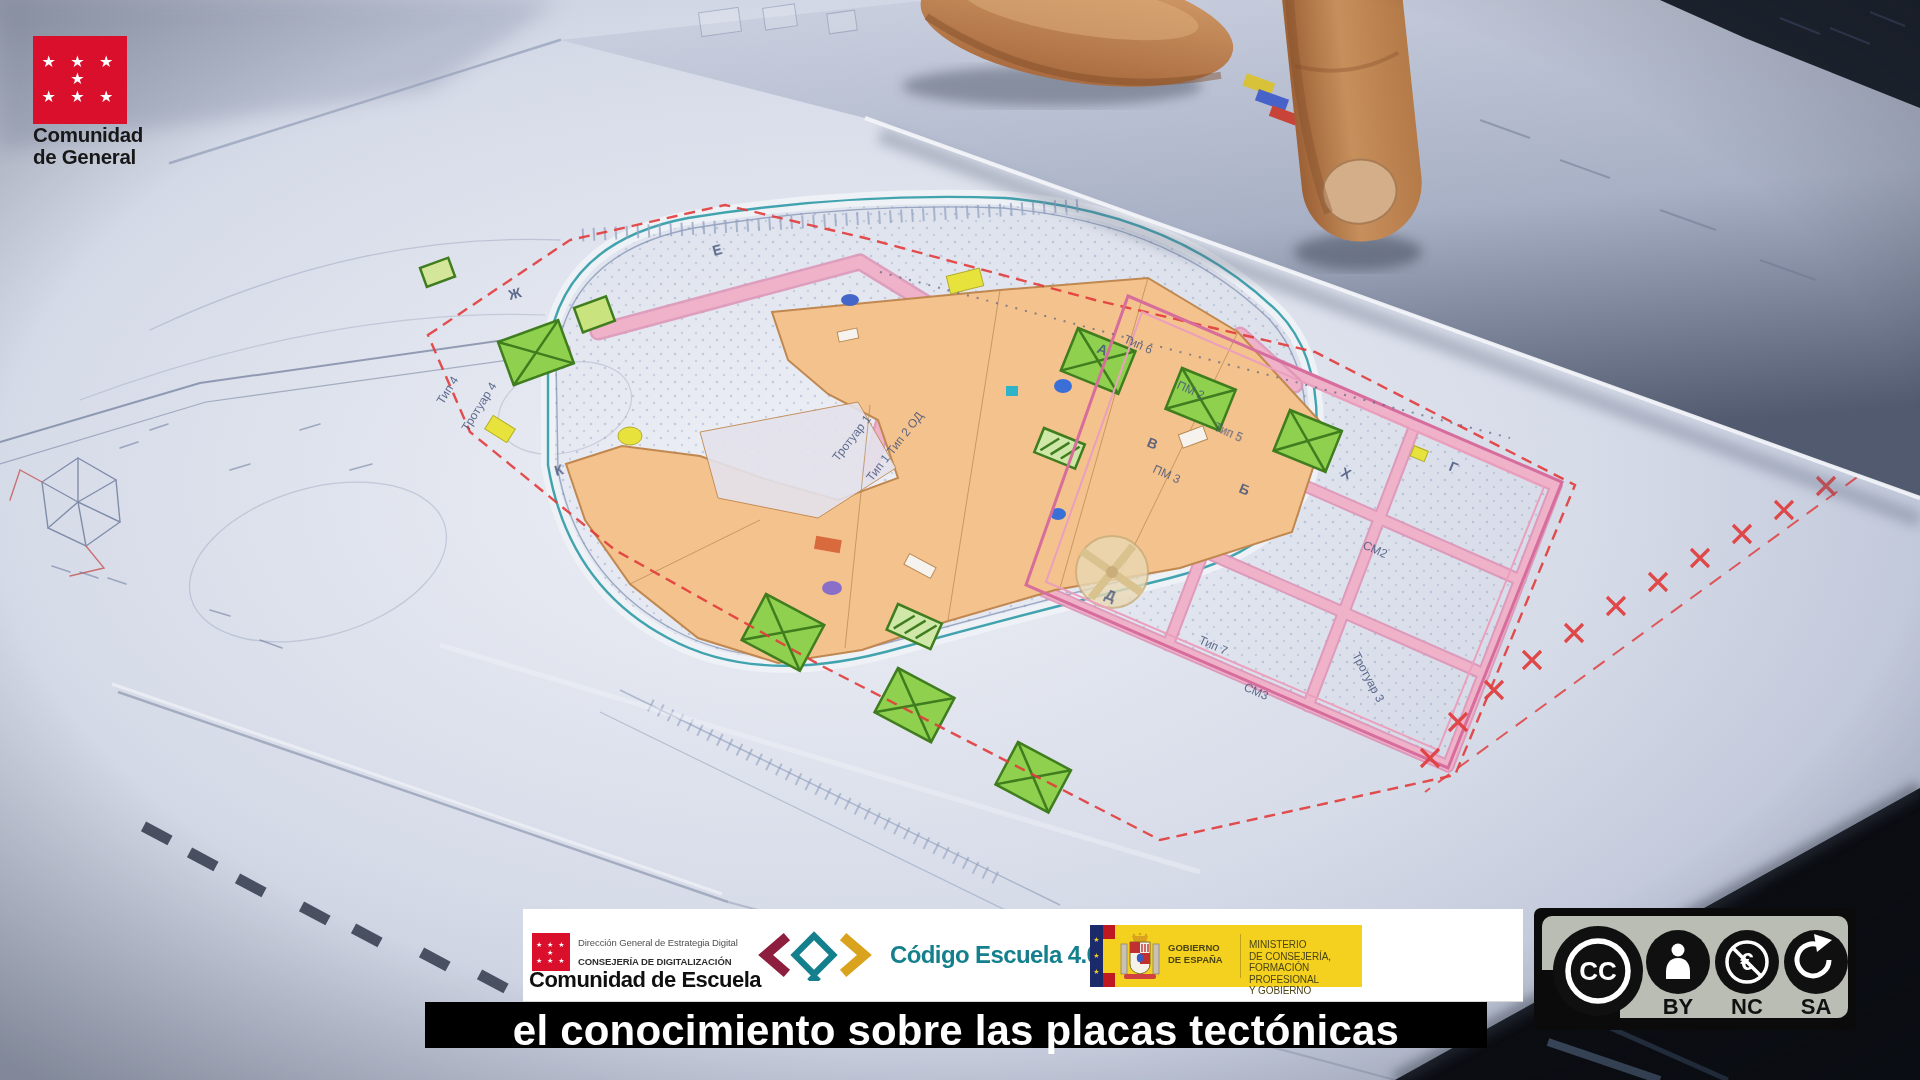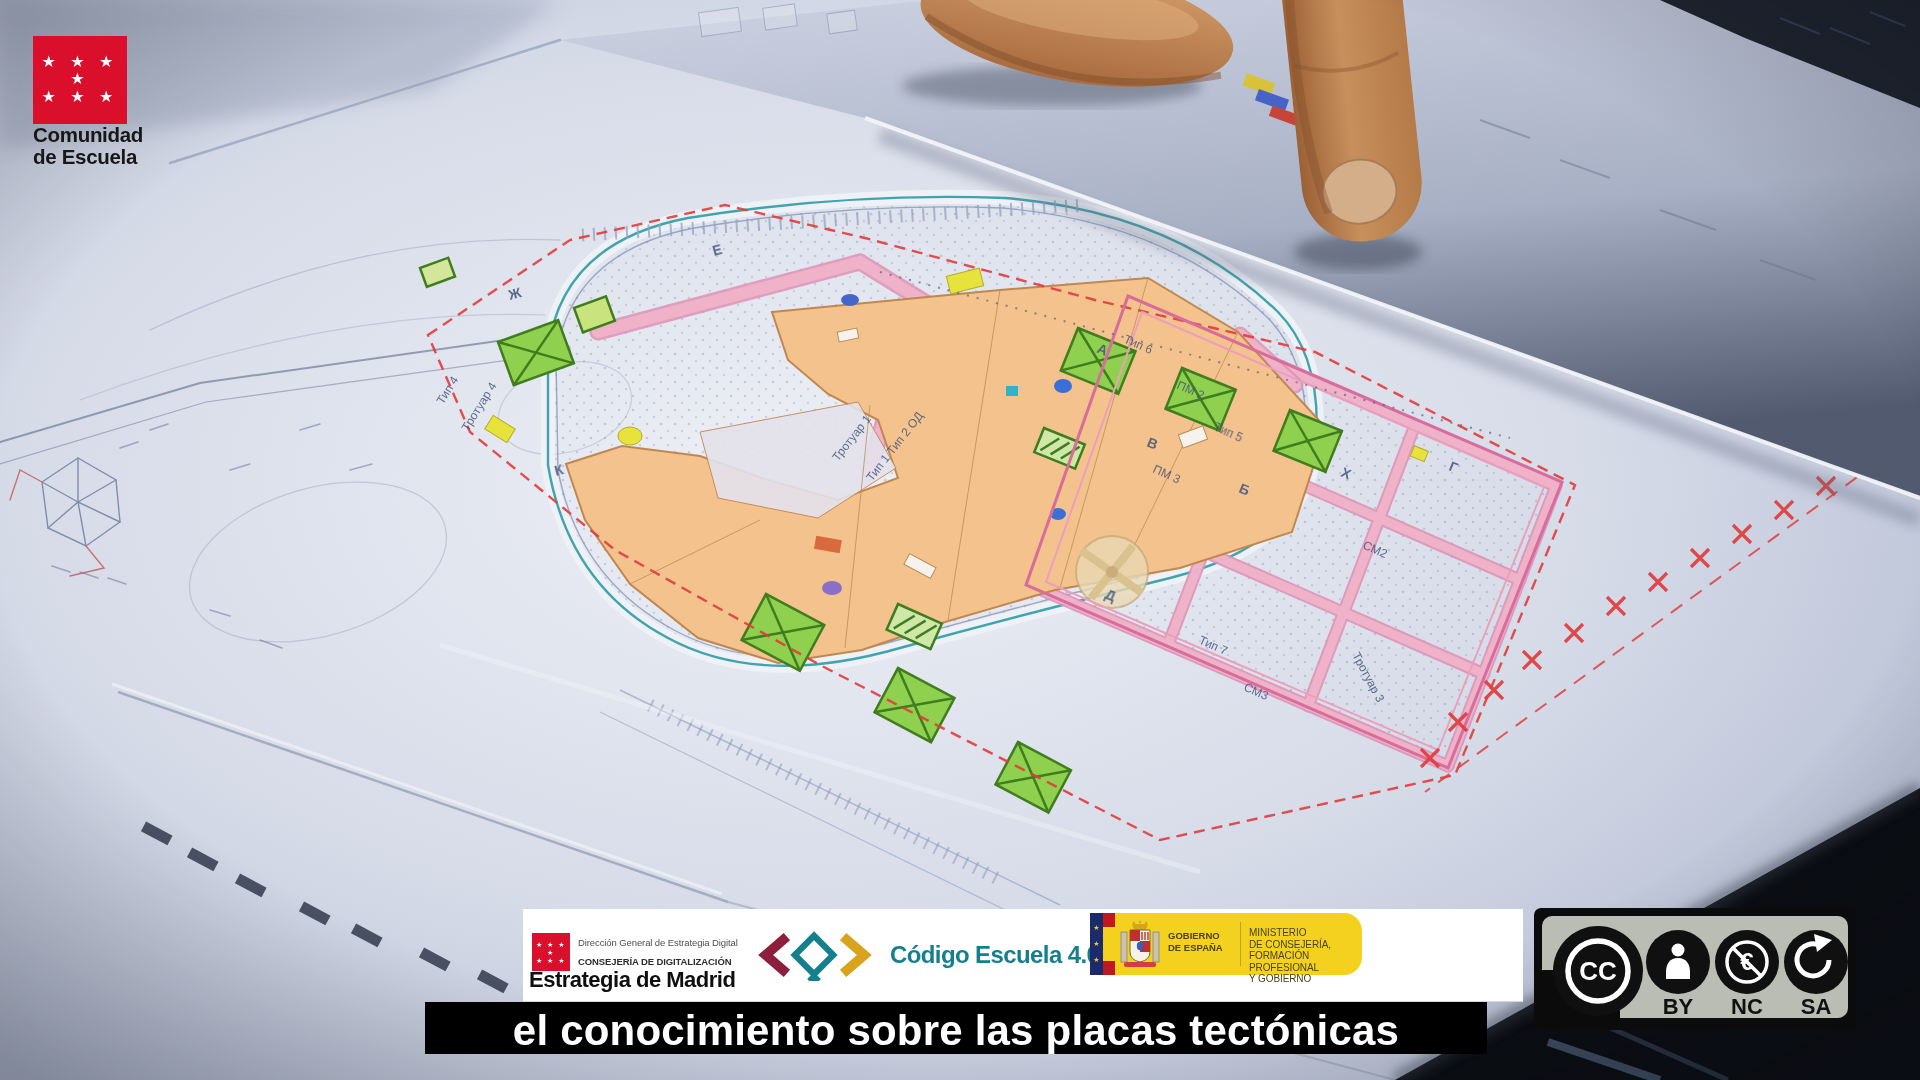--- a/index.html
+++ b/index.html
@@ -19,32 +19,32 @@
   .banner{position:absolute;left:523px;top:909px;width:1000px;height:92px;background:#ffffff;border-bottom:1px solid #d8d8d8;}
   .b-flag{position:absolute;left:9px;top:24px;width:38px;height:38px;background:#da0f2c;}
   .b-flag .st{color:#fff;text-align:center;font-size:7px;letter-spacing:1.5px;line-height:8px;}
   .b-flag .st.r1{padding-top:8px;}
   .b-dept{position:absolute;left:55px;top:27px;line-height:13px;letter-spacing:-0.1px;}
   .b-dept .l1{font-size:9.5px;color:#4f4f4f;}
   .b-dept .l2{font-size:9.5px;font-weight:bold;color:#2d2d2d;margin-top:6px;}
   .b-org{position:absolute;left:6px;top:58px;font-size:22px;font-weight:bold;color:#0f0f0f;letter-spacing:-0.5px;}
   .b-codigo{position:absolute;left:229px;top:19px;height:54px;display:flex;align-items:center;}
   .b-codigo .txt{margin-left:12px;font-size:24px;font-weight:bold;color:#15808d;letter-spacing:-0.6px;}
-  .b-spain{position:absolute;left:567px;top:4px;width:272px;height:62px;background:#f3d11e;border-radius:18px;}
+  .b-spain{position:absolute;left:567px;top:16px;width:272px;height:62px;background:#f3d11e;}
   .flag-eu{position:absolute;left:0;top:0;width:13px;height:62px;background:#1b2a6b;color:#f3d11e;font-size:7px;text-align:center;line-height:16px;padding-top:7px;box-sizing:border-box;}
   .flag-es{position:absolute;left:13px;top:0;width:12px;height:62px;}
   .flag-es .r{height:14px;background:#c01820;}
   .flag-es .y{height:34px;background:#f3d11e;}
   .crest{position:absolute;left:30px;top:5px;}
   .gov{position:absolute;left:78px;top:17px;font-size:9.5px;font-weight:bold;color:#4a4416;line-height:12px;}
   .b-divider{position:absolute;left:150px;top:9px;width:1px;height:44px;background:#bca31c;}
   .min{position:absolute;left:159px;top:14px;font-size:10px;color:#4a4416;line-height:11.5px;letter-spacing:-0.1px;}
 
   
-  .subtitle{position:absolute;left:425px;top:1002px;width:1062px;height:52px;background:#000000;color:#ffffff;
+  .subtitle{position:absolute;left:425px;top:1002px;width:1062px;height:46px;background:#000000;color:#ffffff;
             font-size:42px;font-weight:bold;text-align:center;line-height:57px;letter-spacing:0.2px;}
 
   
   .ccbadge{position:absolute;left:1534px;top:908px;}
 </style>
 </head>
 <body>
 
 <div class="frame">
 
@@ -406,34 +406,34 @@
     <rect width="1920" height="1080" fill="url(#vignette)"></rect>
   </svg>
 
   <div class="wm">
     <div class="wm-flag">
       <div class="wm-stars r1">★ ★ ★ ★</div>
       <div class="wm-stars r2">★ ★ ★</div>
     </div>
     <div class="wm-name">
       <div>Comunidad</div>
-      <div>de Escuela</div>
+      <div>de General</div>
     </div>
   </div>
 
   <div class="banner">
     <div class="b-flag">
       <div class="st r1">★ ★ ★ ★</div>
       <div class="st">★ ★ ★</div>
     </div>
     <div class="b-dept">
       <div class="l1">Dirección General de Estrategia Digital</div>
       <div class="l2">CONSEJERÍA DE DIGITALIZACIÓN</div>
     </div>
-    <div class="b-org">Estrategia de Madrid</div>
+    <div class="b-org">Comunidad de Escuela</div>
 
     <div class="b-codigo">
       <svg width="126" height="52" viewBox="0 0 130 52">
         <polyline points="36,7 14,26 36,45" fill="none" stroke="#8e1e3e" stroke-width="10"></polyline>
         <g transform="translate(64,26) rotate(45)">
           <rect x="-14" y="-14" width="28" height="28" fill="none" stroke="#15808d" stroke-width="6.5"></rect>
           <rect x="12.5" y="12.5" width="10" height="10" fill="#15808d"></rect>
         </g>
         <polyline points="94,7 116,26 94,45" fill="none" stroke="#d9a31e" stroke-width="10"></polyline>
       </svg>

